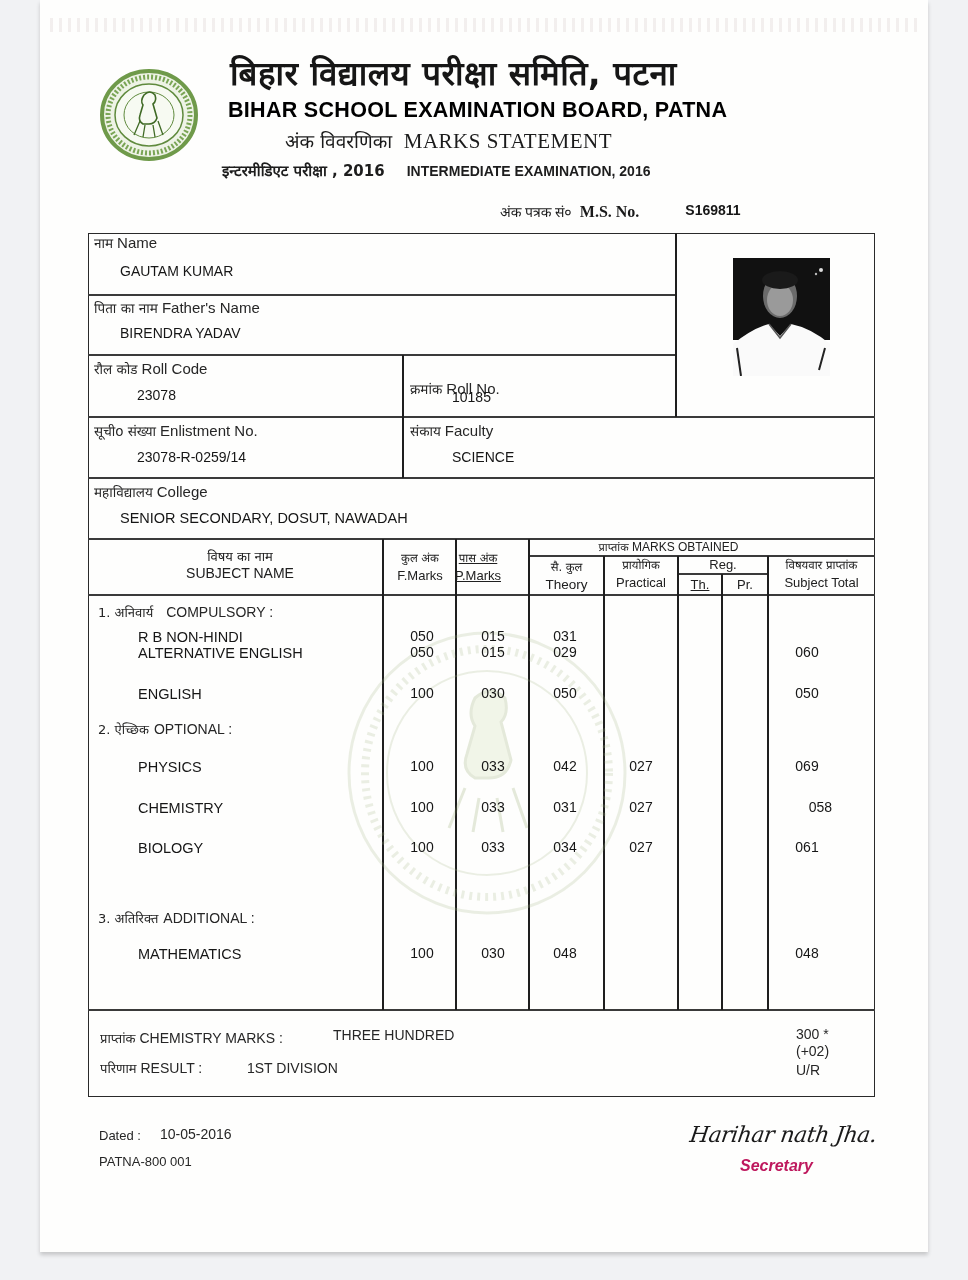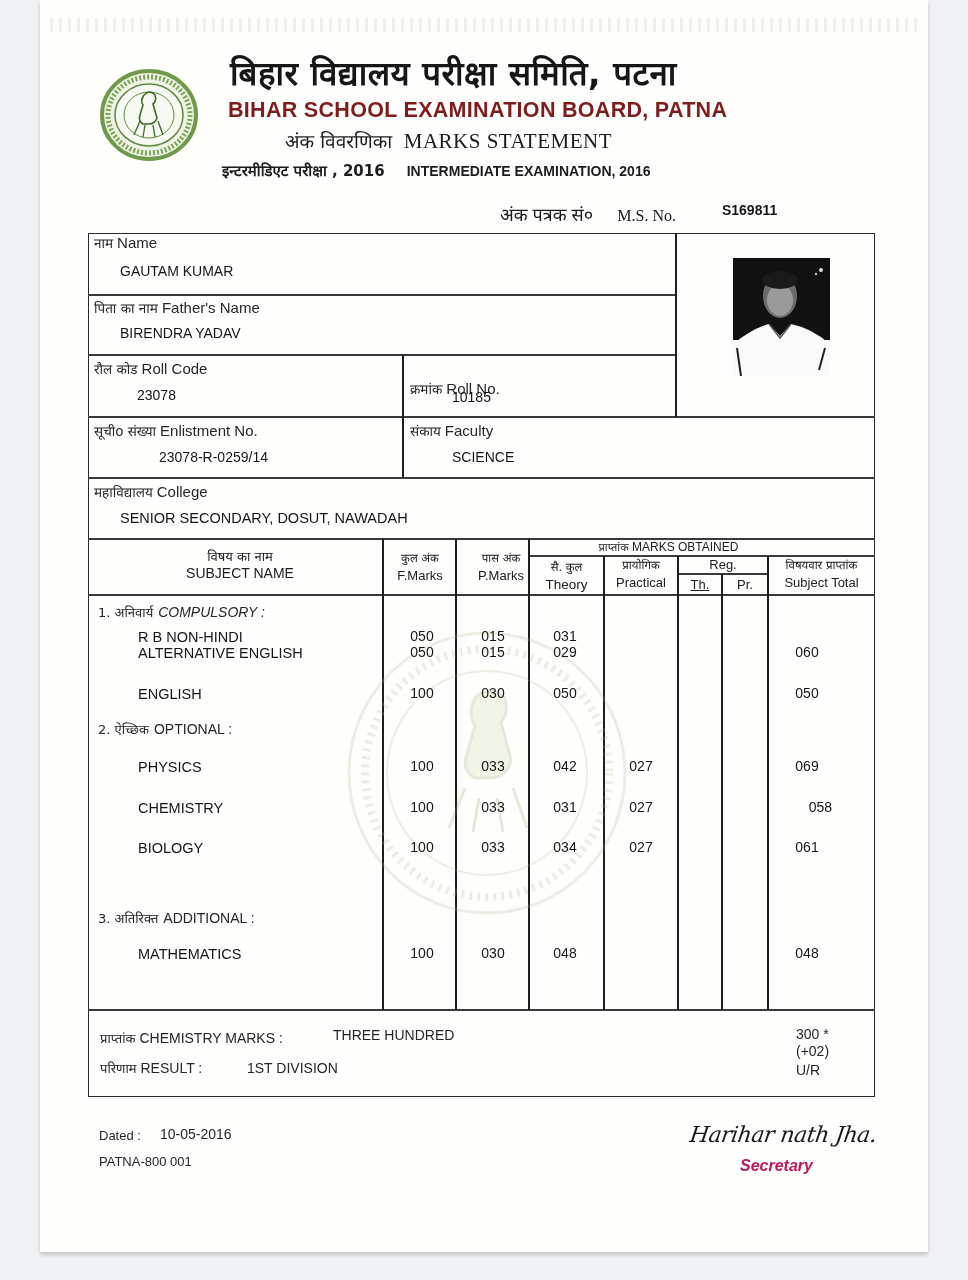--- a/index.html
+++ b/index.html
@@ -19,36 +19,36 @@
   
   .seal {
     position: absolute; left: 100px; top: 69px; width: 98px; height: 92px;
   }
   .title-hi {
     position: absolute; left: 230px; top: 50px; font-family: "DejaVu Sans", sans-serif;
     font-size: 33px; font-weight: bold; letter-spacing: 0.5px; color: #161616;
   }
   .title-en {
     position: absolute; left: 228px; top: 98px; font-size: 21.5px; font-weight: bold;
-    letter-spacing: 0.3px; color: #7f1d1d; text-align: center;
+    letter-spacing: 0.3px; color: #000000; text-align: center;
   }
   .subtitle {
     position: absolute; left: 285px; top: 128px; font-size: 20px; color: #1b1b1b;
     white-space: nowrap;
   }
   .subtitle .hi { font-family: "DejaVu Sans", sans-serif; font-size: 19px; }
   .subtitle .en { font-family: "Liberation Serif", serif; font-size: 21px; letter-spacing: 0.5px; margin-left: 6px; }
   .exam-line {
     position: absolute; left: 222px; top: 160px; font-size: 14.5px; font-weight: bold; white-space: nowrap; color: #1d1d1d;
   }
   .exam-line .hi { font-family: "DejaVu Sans", sans-serif; font-weight: bold; font-size: 15px; }
   .exam-line .en { margin-left: 18px; font-size: 14px; }
   .msno { position: absolute; left: 500px; top: 202px; font-size: 15px; white-space: nowrap; }
-  .msno .lbl-hi { font-family: Liberation Sans, sans-serif; font-size: 18px; margin-top: 48px; }
-  .msno .lbl-en { font-family: "Liberation Serif", serif; font-weight: normal; font-size: 16px; margin-left: 20px; }
+  .msno .lbl-hi { font-family: Liberation Serif, serif; font-size: 14px; margin-top: 48px; }
+  .msno .lbl-en { font-family: "Liberation Serif", serif; font-weight: bold; font-size: 16px; margin-left: 4px; }
   .msno .val { margin-left: 46px; font-weight: bold; font-size: 14px; }
 
   
   .box {
     position: absolute; left: 88px; top: 233px; width: 787px; height: 864px;
     border: 1.5px solid #2a2a2a;
   }
   .hline { position: absolute; height: 2px; background: #3a3a3a; }
   .vline { position: absolute; width: 1.5px; background: #1e1e1e; }
 
@@ -152,21 +152,21 @@
 <div class="val" style="left:137px; top:387px;">23078</div>
 
 <div class="lbl" style="left:410px; top:360px;margin-top:20px;">
   <span class="hi">क्रमांक</span><span>Roll No.</span>
 </div>
 <div class="val" style="left:452px; top:389px;">10185</div>
 
 <div class="lbl" style="left:94px; top:422px;">
   <span class="hi">सूचीо संख्या</span><span>Enlistment No.</span>
 </div>
-<div class="val" style="left:137px; top:449px;margin-left:22px;">23078-R-0259/14</div>
+<div class="val" style="left:137px; top:449px;">23078-R-0259/14</div>
 
 <div class="lbl" style="left:410px; top:422px;">
   <span class="hi">संकाय</span><span>Faculty</span>
 </div>
 <div class="val" style="left:452px; top:449px;">SCIENCE</div>
 
 <div class="lbl" style="left:94px; top:483px;">
   <span class="hi">महाविद्यालय</span><span>College</span>
 </div>
 <div class="val" style="left:120px; top:510px; font-size:14.5px;">SENIOR SECONDARY, DOSUT, NAWADAH</div>
@@ -184,21 +184,21 @@
 </svg>
 
 <div class="th th-subject" style="left:160px; top:548px; width:160px;">
   <span class="hi">विषय का नाम</span>
   <span>SUBJECT NAME</span>
 </div>
 <div class="th" style="left:384px; top:550px; width:72px;">
   <span class="hi">कुल अंक</span>
   <span>F.Marks</span>
 </div>
-<div class="th" style="left:472px; top:550px; width:58px;">
+<div class="th" style="left:449px; top:550px; width:58px;text-decoration:underline;">
   <span class="hi">पास अंक</span>
   <span>P.Marks</span>
 </div>
 <div class="th" style="left:530px; top:539px; width:277px; font-size:12px;">
   <span style="font-family:'DejaVu Sans',sans-serif; font-size:11px;">प्राप्तांक</span>
   <span>MARKS OBTAINED</span>
 </div>
 <div class="th" style="left:530px; top:559px; width:73px;">
   <span class="hi">सै. कुल</span>
   <span style="font-size:13.5px;">Theory</span>
@@ -217,21 +217,21 @@
 
 <svg class="watermark" viewBox="0 0 285 290">
   <ellipse cx="142" cy="145" rx="138" ry="140" fill="none" stroke="#a8b88a" stroke-width="3"></ellipse>
   <ellipse cx="142" cy="145" rx="122" ry="124" fill="none" stroke="#a8b88a" stroke-width="8" stroke-dasharray="3 5"></ellipse>
   <ellipse cx="142" cy="145" rx="100" ry="102" fill="none" stroke="#a8b88a" stroke-width="2"></ellipse>
   <path d="M130 70 q16 -14 30 0 q4 16 -4 24 l10 38 q-4 18 -22 18 l-14 0 q-14 -8 -8 -24 l8 -28 q-8 -12 0 -28 z" fill="#c8d8a0" stroke="#8aa060" stroke-width="3"></path>
   <path d="M120 160 l-16 40 M168 160 l14 40 M134 170 l-6 34 M152 170 l6 34" stroke="#8aa060" stroke-width="3" fill="none"></path>
 </svg>
 
 <div id="table-body">
-    <div class="section" style="left: 98px; top: 603px;"><span class="hi">1. अनिवार्य</span><span style="margin-left: 5px; font-style: italic;">COMPULSORY :</span></div>
+    <div class="section" style="left: 98px; top: 603px;"><span class="hi">1. अनिवार्य</span><span style="margin-left: 13px;">COMPULSORY :</span></div>
     <div>
       <div class="subj" style="left: 138px; top: 629px;">R B NON-HINDI</div>
       <div class="num" style="left: 397px; top: 628px;">050</div>
       <div class="num" style="left: 468px; top: 628px;">015</div>
       <div class="num" style="left: 540px; top: 628px;">031</div>
       <div class="num" style="left: 616px; top: 628px;"></div>
       <div class="num" style="left: 674px; top: 628px;"></div>
       <div class="num" style="left: 719px; top: 628px;"></div>
       <div class="num" style="left: 782px; top: 628px;"></div>
     </div>

